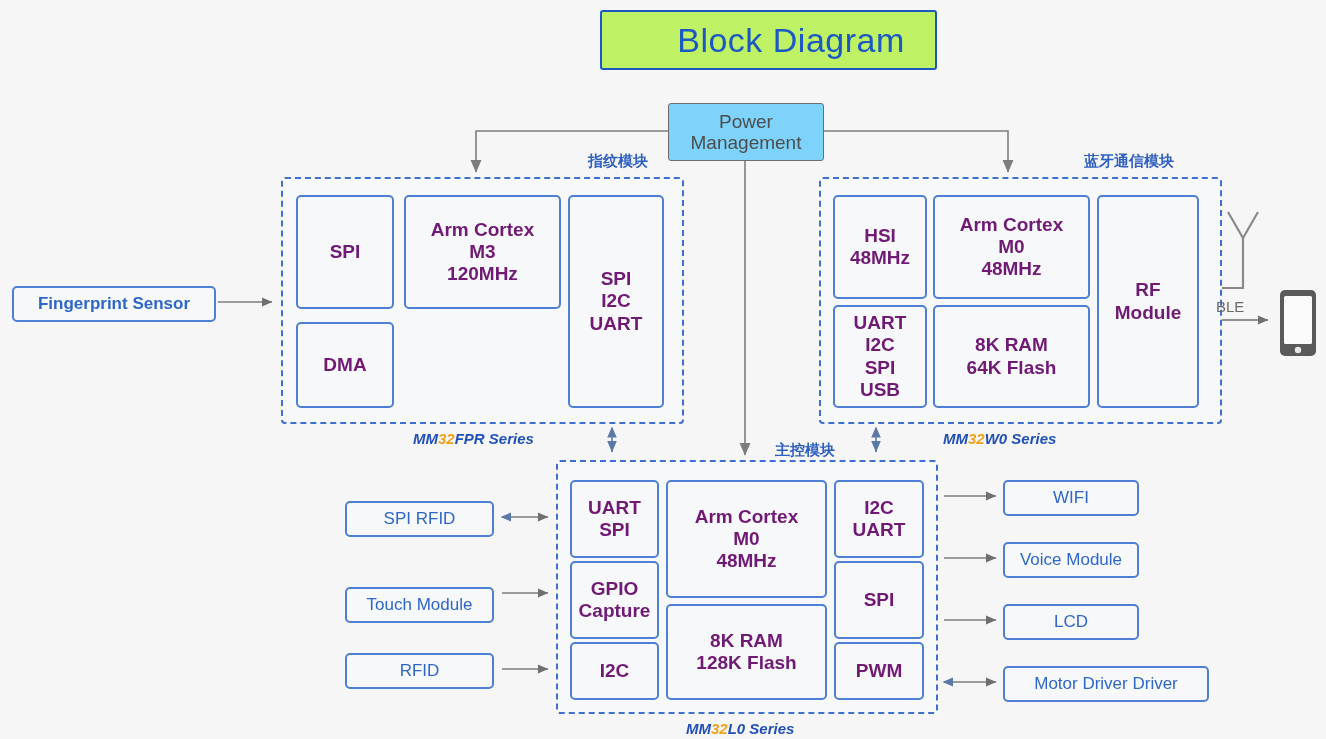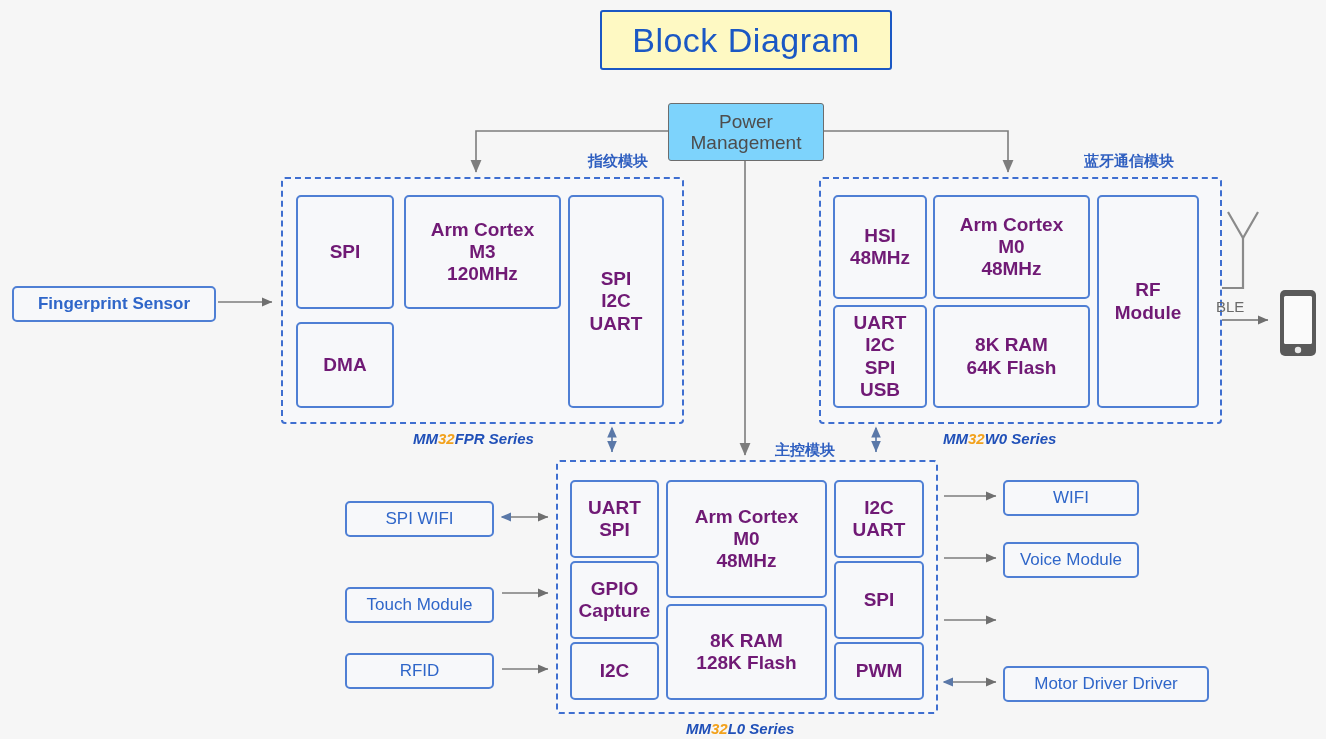--- a/index.html
+++ b/index.html
@@ -20,27 +20,28 @@
 
   
   .title-box {
     position: absolute;
     left: 600px;
     top: 10px;
     width: 288px;
     height: 56px;
     border: 2px solid #1b58c4;
     border-radius: 3px;
-    background: #fef9c3;
+    background: #bef264;
     display: flex;
     align-items: center;
     justify-content: center;
     color: #1b58c4;
     font-size: 34px;
     letter-spacing: .5px;
+    padding-left: 45px;
   }
 
   
   .pm-box {
     position: absolute;
     left: 668px;
     top: 103px;
     width: 154px;
     height: 56px;
     border: 1.5px solid #6d6d6d;
@@ -259,23 +260,24 @@
   <div class="blk" style="left:666px; top:604px; width:157px; height:92px;">8K RAM
 128K Flash</div>
   <div class="blk" style="left:834px; top:480px; width:86px; height:74px;">I2C
 UART</div>
   <div class="blk" style="left:834px; top:561px; width:86px; height:74px;">SPI</div>
   <div class="blk" style="left:834px; top:642px; width:86px; height:54px;">PWM</div>
   <div class="series" style="left:686px; top:720px;">
     <span class="mm">MM</span><span class="num">32</span><span class="rest">L0 Series</span>
   </div>
 
-  <div class="pill" style="left:345px; top:501px; width:145px;">SPI WIFI</div>
+  <div class="pill" style="left:345px; top:501px; width:145px;">SPI RFID</div>
   <div class="pill" style="left:345px; top:577px; width:145px;margin-top:10px;">Touch Module</div>
   <div class="pill" style="left:345px; top:653px; width:145px;">RFID</div>
 
   <div class="pill" style="left:1003px; top:480px; width:132px;">WIFI</div>
   <div class="pill" style="left:1003px; top:542px; width:132px;">Voice Module</div>
+  <div class="pill" style="left:1003px; top:604px; width:132px;">LCD</div>
   <div class="pill" style="left:1003px; top:666px; width:202px;">Motor Driver Driver</div>
 
   <div class="ble-label">BLE</div>
 
 </div>
 
 </body></html>

